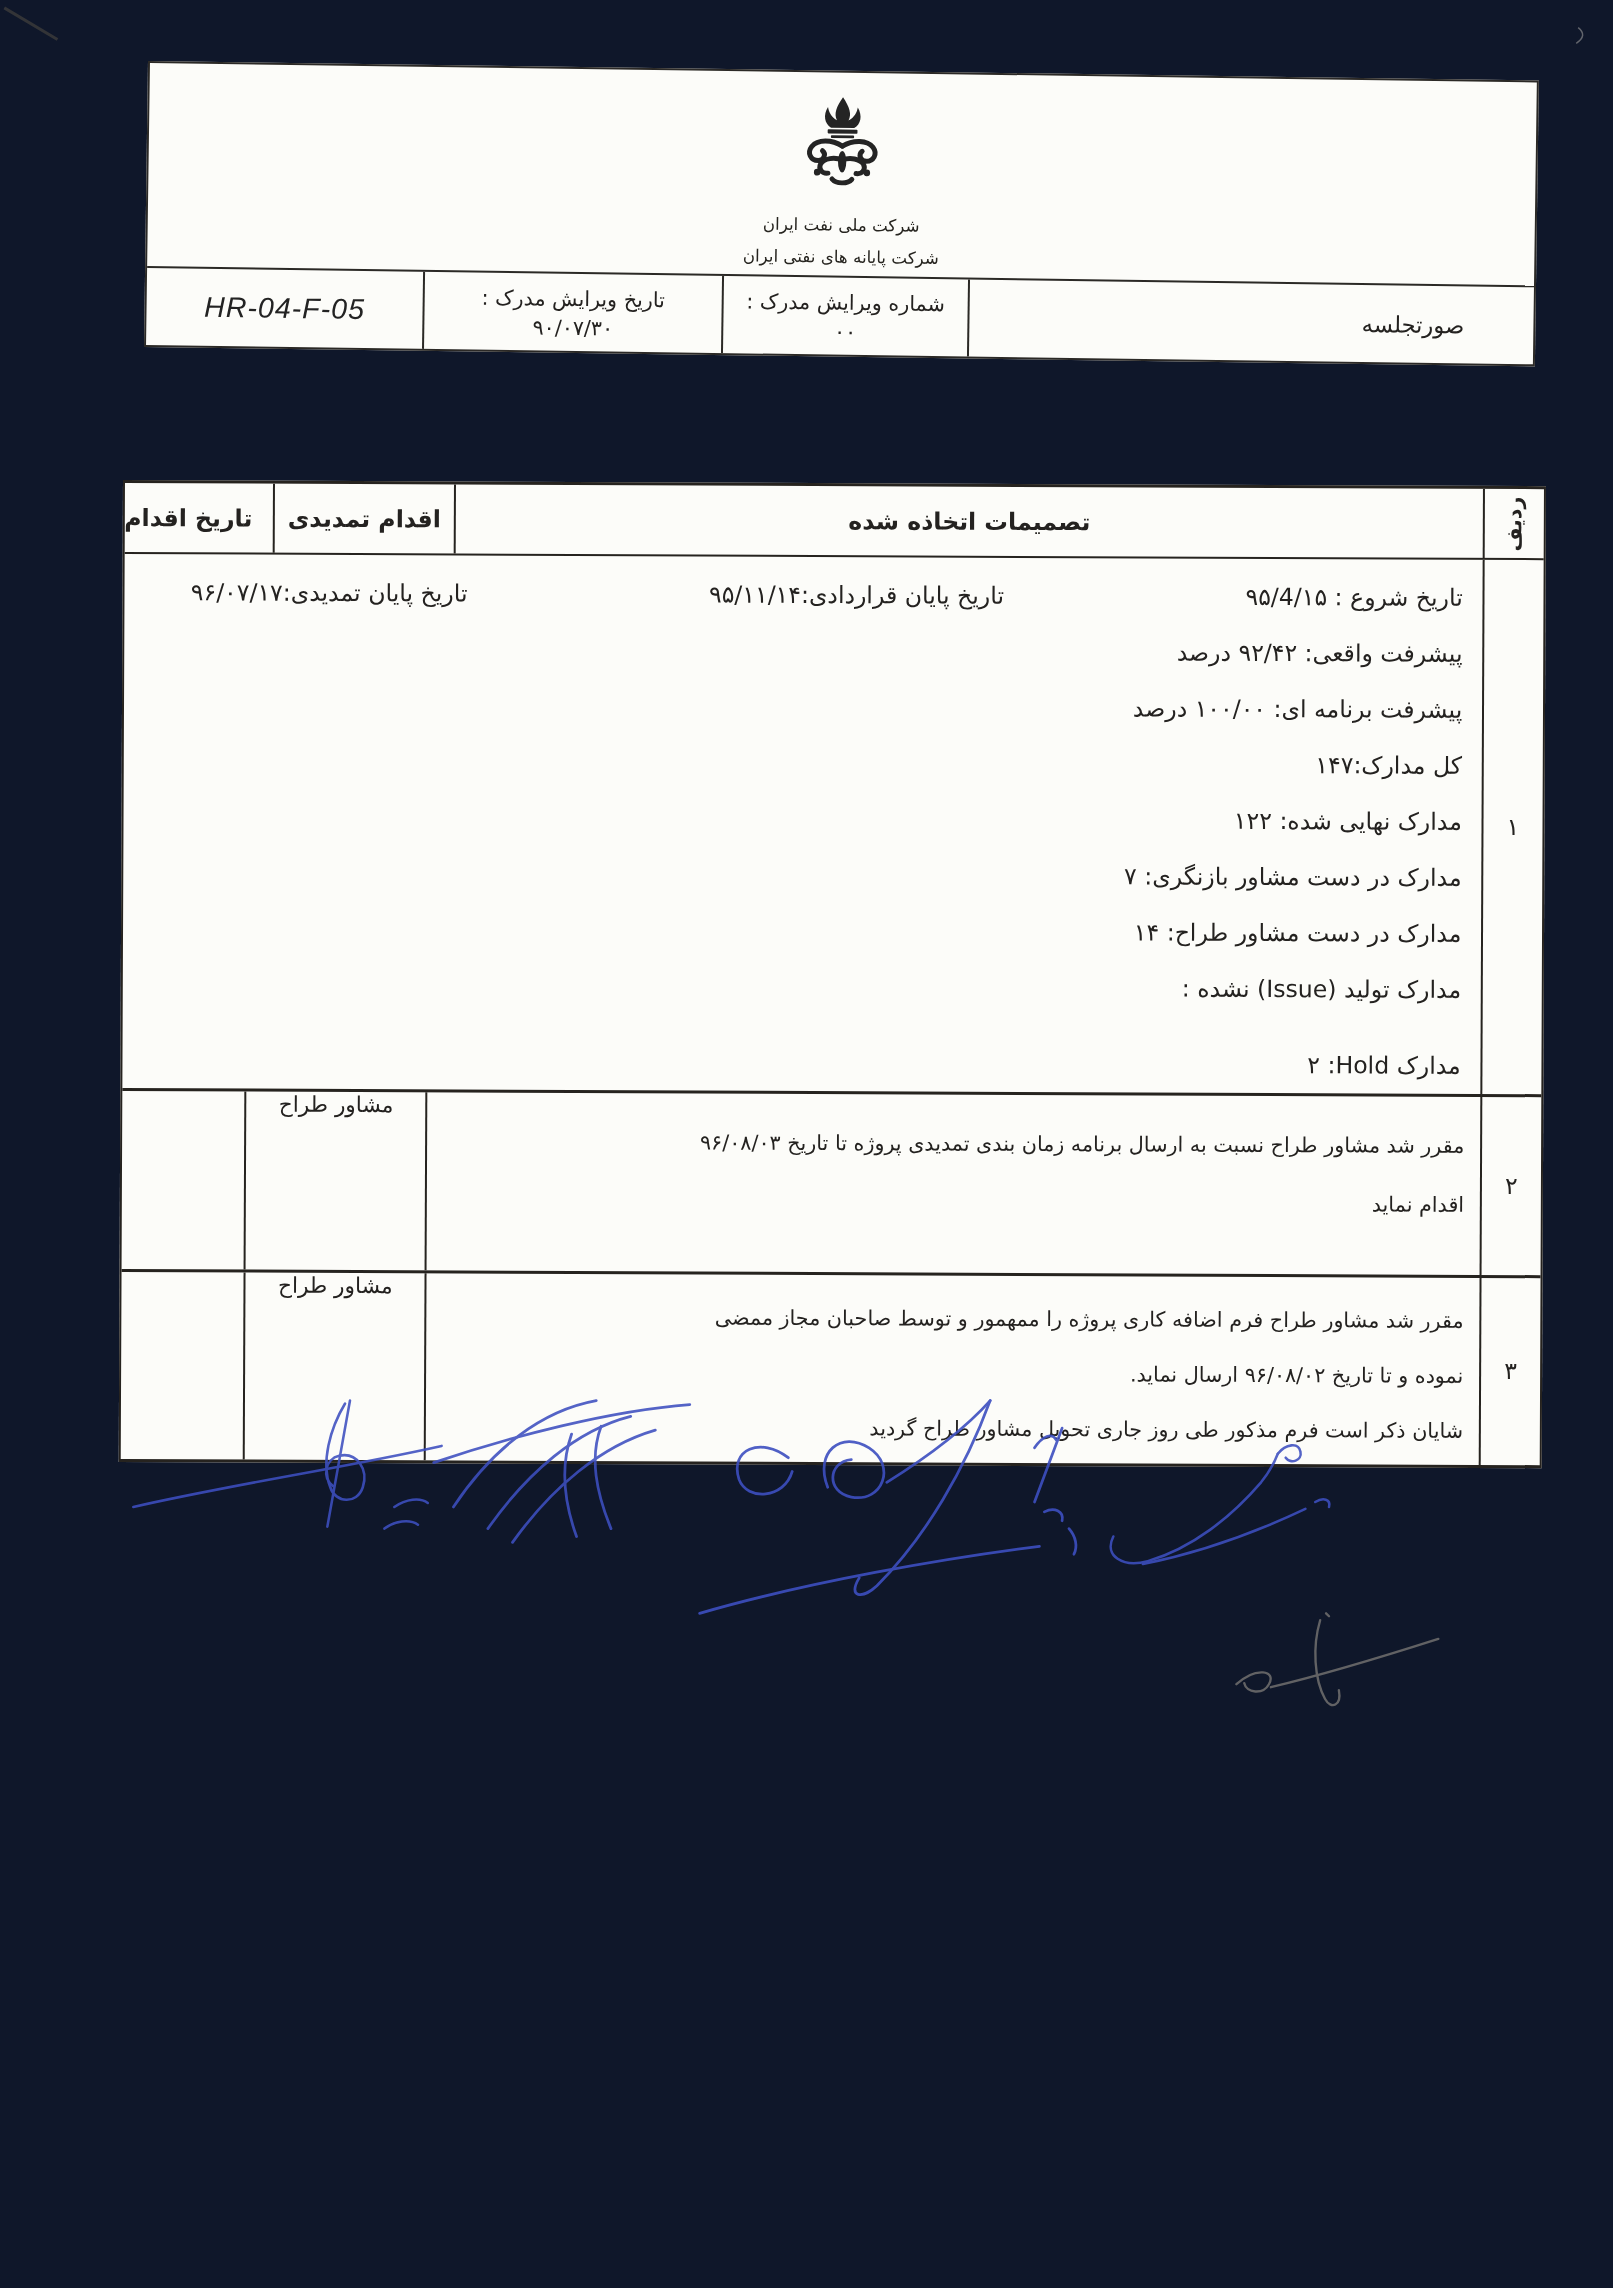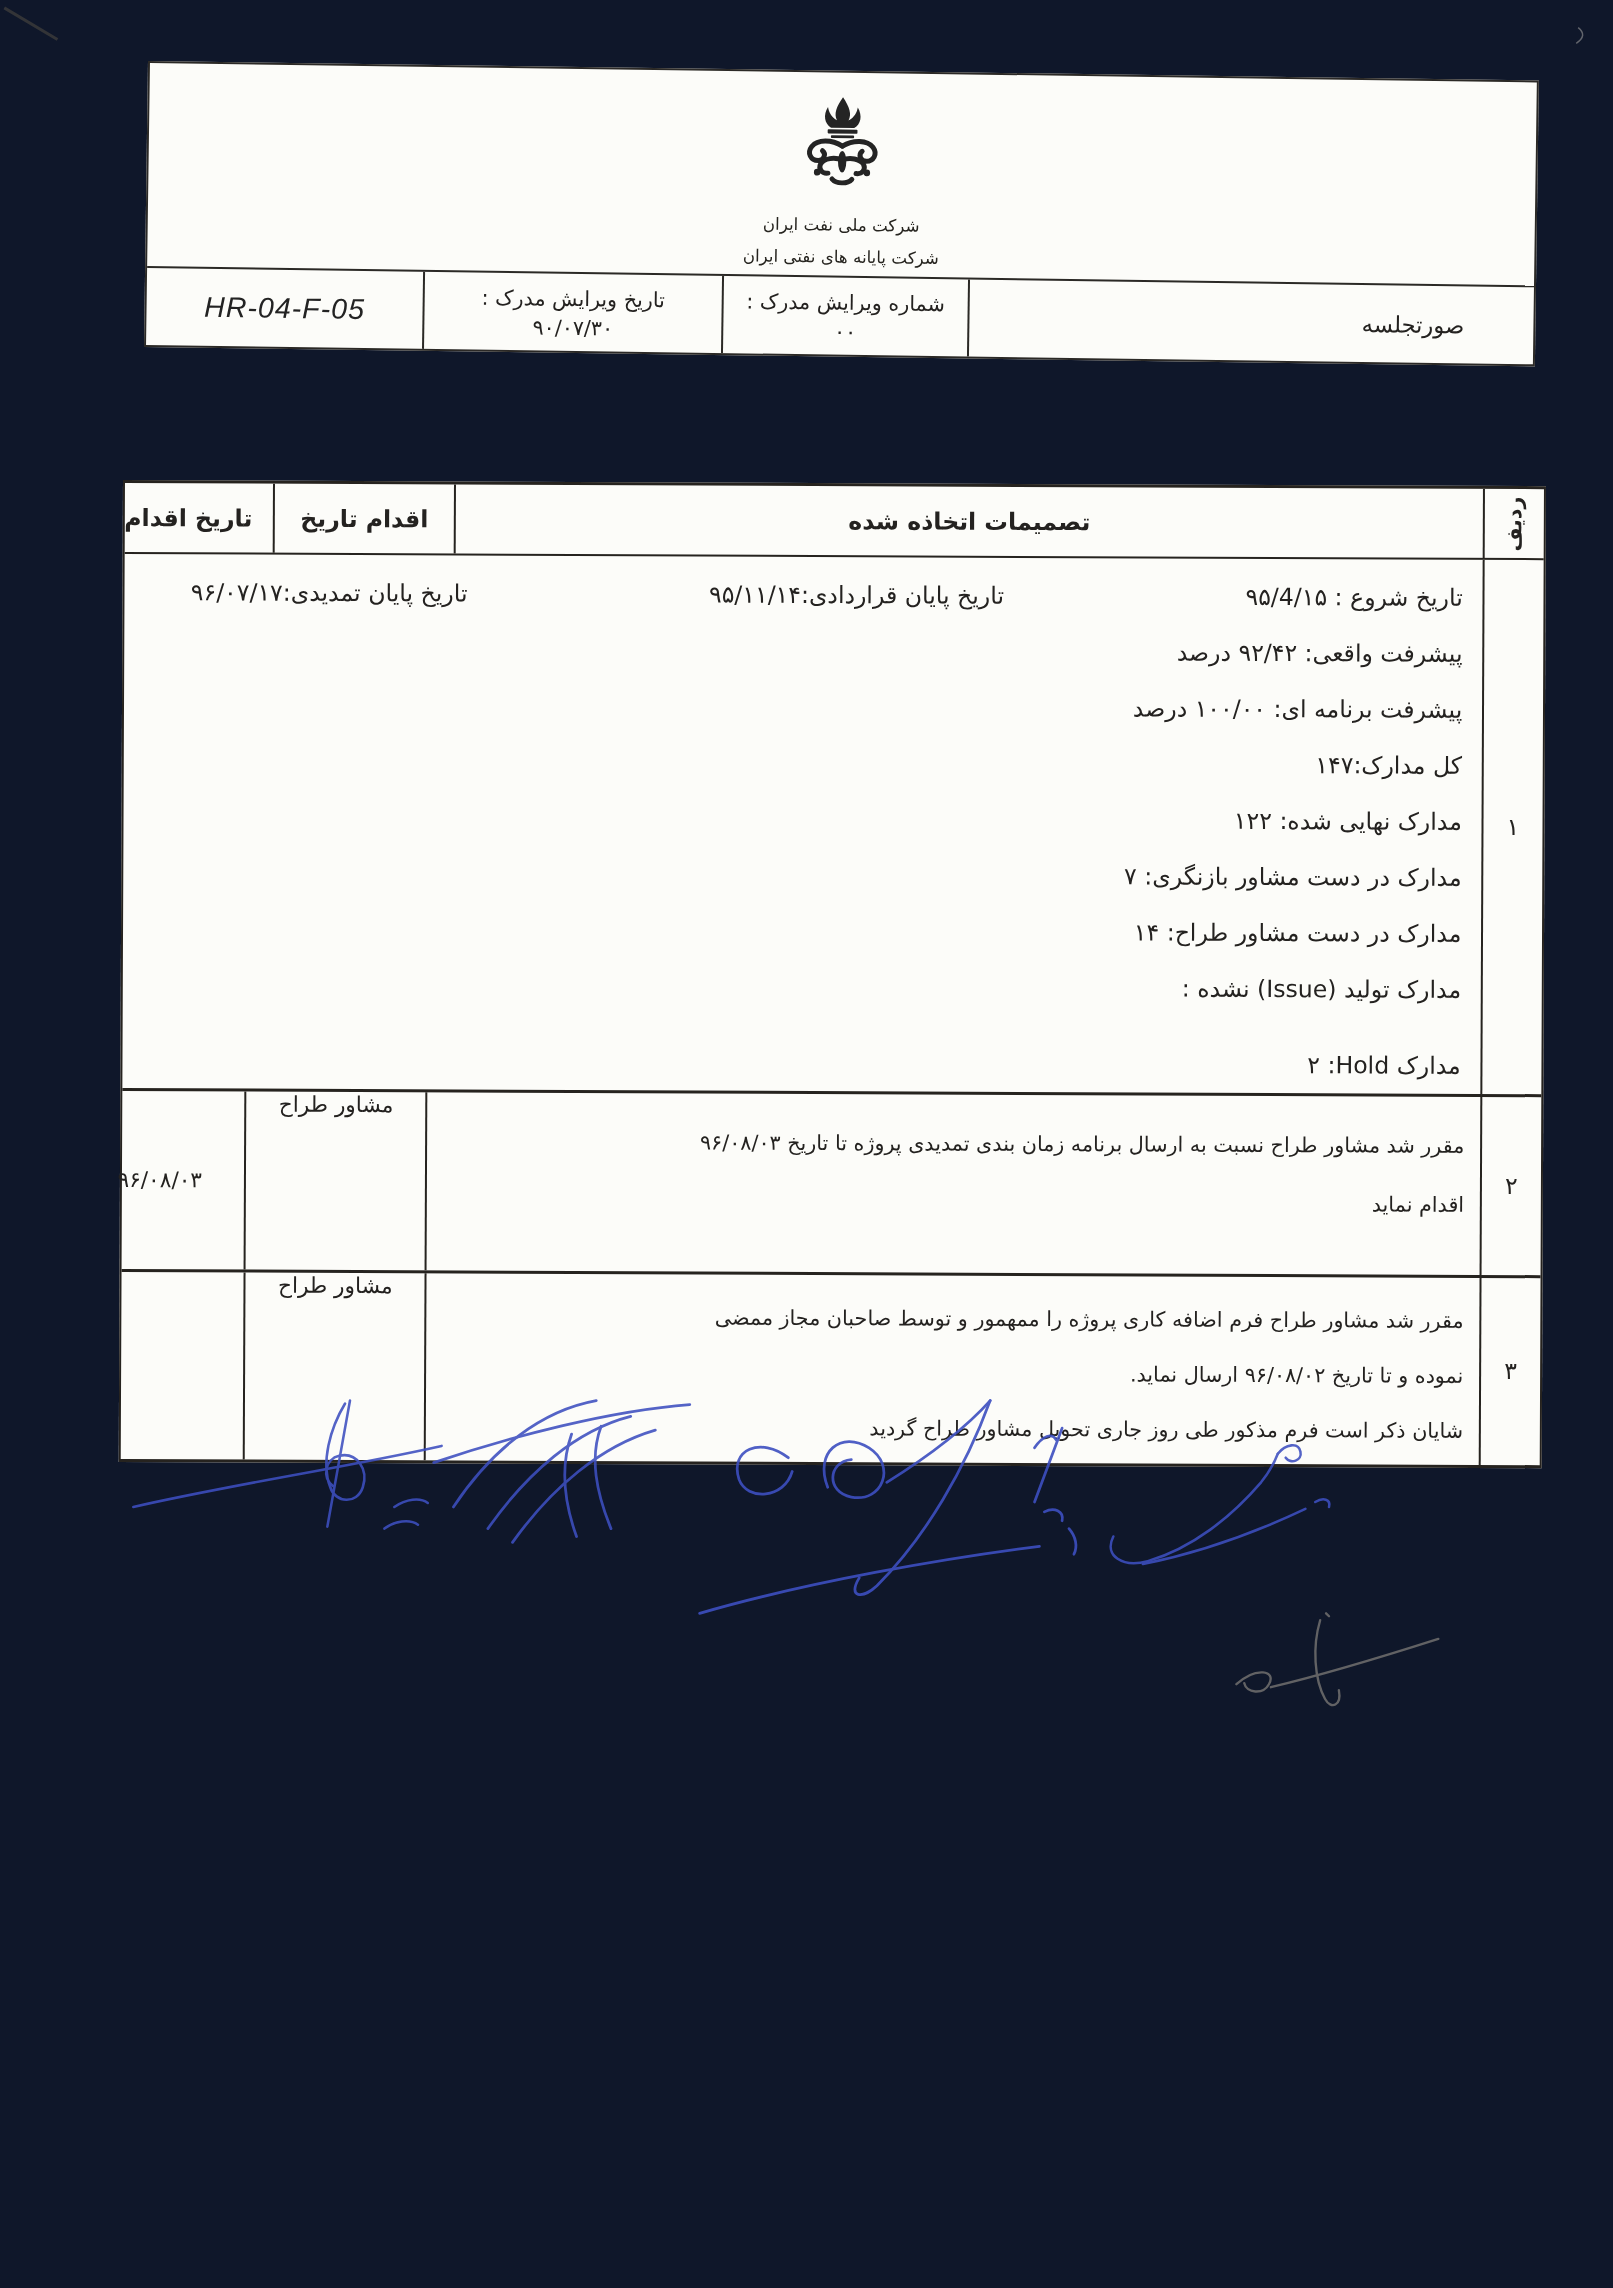--- a/index.html
+++ b/index.html
@@ -114,21 +114,21 @@
     </div>
   </div>
 
   <div class="minutes-table">
 
     <div class="t-row hdr-row first">
       <div class="c col-no">
         <span class="rowno-vert">ردیف</span>
       </div>
       <div class="c col-dec">تصمیمات اتخاذه شده</div>
-      <div class="c col-actor">اقدام تاریخ</div>
+      <div class="c col-actor">اقدام تمدیدی</div>
       <div class="c col-date lastc">تاریخ اقدام</div>
     </div>
 
     <div class="t-row row1">
       <div class="c col-no">
         <span class="row-no">۱</span>
       </div>
       <div class="c col-dec-full lastc dec-pad">
         <div class="dec-line dec-dates">
           <span>تاریخ شروع : ۹۵/4/۱۵</span>
@@ -150,23 +150,20 @@
       <div class="c col-no">
         <span class="row-no">۲</span>
       </div>
       <div class="c col-dec dec-pad2">
         <div class="dec-line2">مقرر شد مشاور طراح نسبت به ارسال برنامه زمان بندی تمدیدی پروژه تا تاریخ ۹۶/۰۸/۰۳</div>
         <div class="dec-line2">اقدام نماید</div>
       </div>
       <div class="c col-actor">
         <span class="actor-val">مشاور طراح</span>
       </div>
-      <div class="c col-date lastc">
-        <span class="date-val">۹۶/۰۸/۰۳</span>
-      </div>
     </div>
 
     <div class="t-row row3 thick">
       <div class="c col-no">
         <span class="row-no">۳</span>
       </div>
       <div class="c col-dec dec-pad3">
         <div class="dec-line3">مقرر شد مشاور طراح فرم اضافه کاری پروژه را ممهمور و توسط صاحبان مجاز ممضی</div>
         <div class="dec-line3">نموده و تا تاریخ ۹۶/۰۸/۰۲ ارسال نماید.</div>
         <div class="dec-line3">شایان ذکر است فرم مذکور طی روز جاری تحویل مشاور طراح گردید</div>

